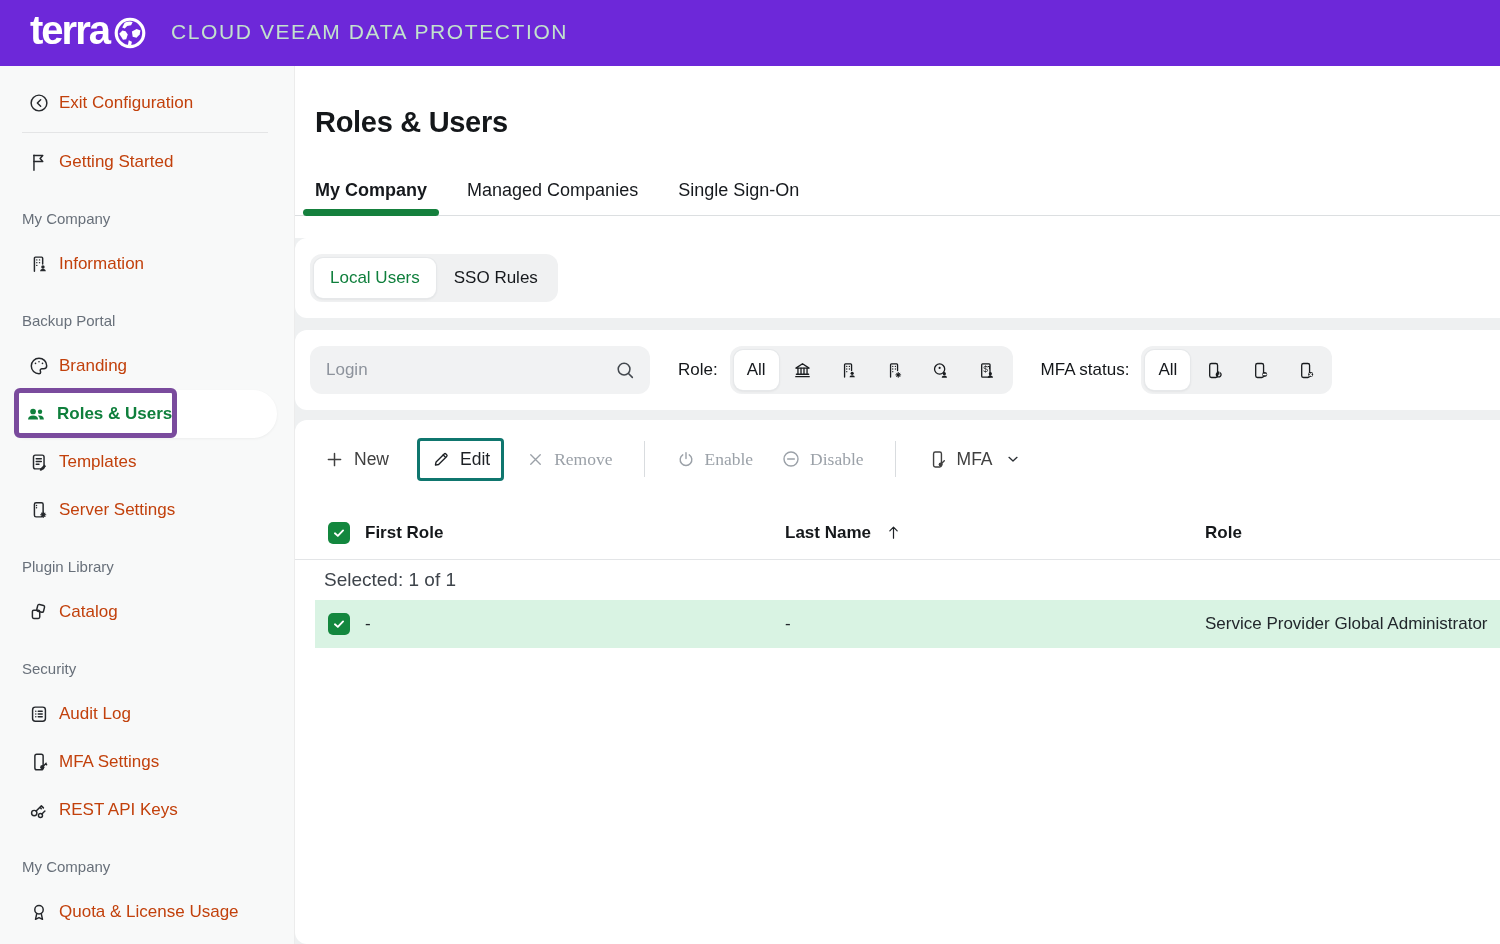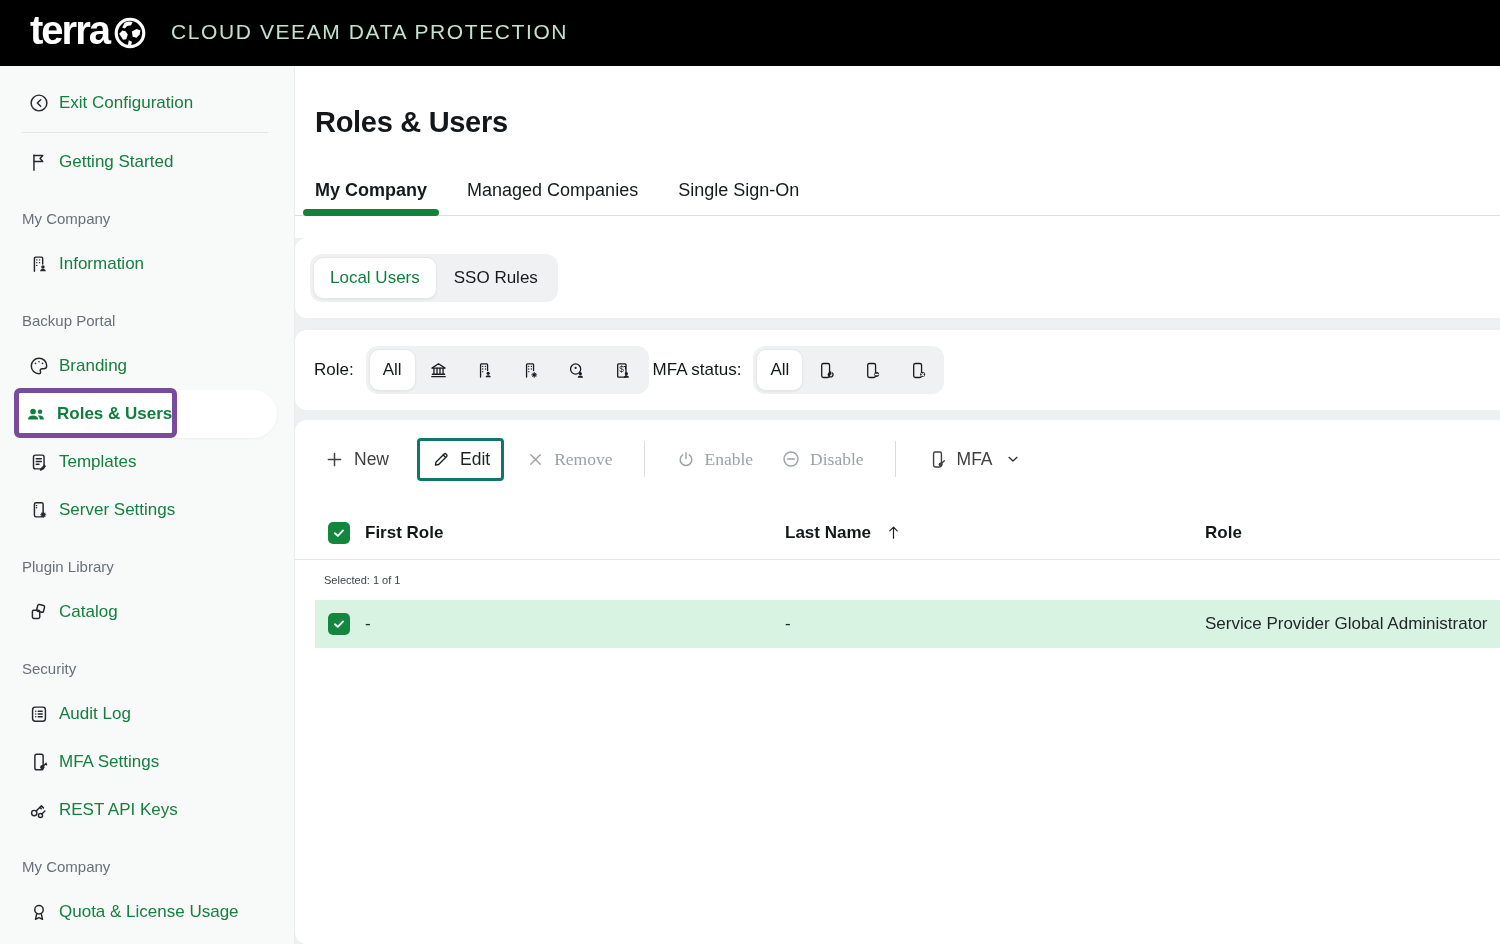--- a/index.html
+++ b/index.html
@@ -6,38 +6,38 @@
   html,body { margin:0; padding:0; }
   body {
     width:1500px; height:944px; position:relative; overflow:hidden;
     font-family:"Liberation Sans", sans-serif; background:#ffffff; color:#1d2125;
   }
   svg { display:block; }
 
   
   .app-header {
     position:absolute; top:0; left:0; width:1500px; height:66px;
-    background:#000000; display:flex; align-items:center; padding-left:30px;
+    background:#6d28d9; display:flex; align-items:center; padding-left:30px;
   }
   .logo-text {
     color:#fff; font-size:40px; font-weight:800; letter-spacing:-2px; line-height:1; margin-top:-6px;
   }
   .logo-globe { margin-left:2px; }
   .app-subtitle {
     color:#c2e2cd; font-size:21px; font-weight:400; letter-spacing:1.6px; margin-left:22px; margin-top:-2px;
   }
 
   
   .sidebar {
     position:absolute; top:66px; left:0; width:295px; bottom:0;
     background:#f8f9f9; border-right:1px solid #ececec; padding-top:13px;
   }
   .nav-item {
     display:flex; align-items:center; gap:9px; height:48px; padding-left:28px;
-    font-size:17px; color:#15803d; cursor:pointer; white-space:nowrap;
+    font-size:17px; color:#c2410c; cursor:pointer; white-space:nowrap;
   }
   .nav-item .nicon { width:22px; height:22px; flex:none; color:#25282c; }
   .nav-item.active {
     background:#ffffff; color:#0f7f3c; font-weight:600;
     margin:0 17px 0 15px; padding-left:10px; gap:10px;
     border-radius:10px 24px 24px 10px; box-shadow:0 1px 3px rgba(0,0,0,0.05);
   }
   .nav-item.active .nicon { color:#0f7f3c; }
   .nav-divider { height:1px; background:#e4e5e6; margin:5px 26px 5px 22px; }
   .nav-section { font-size:15px; color:#68707a; padding:24px 0 12px 22px; line-height:18px; }
@@ -92,21 +92,21 @@
   
   .search-box {
     position:relative; width:340px; height:48px; background:#f1f2f3; border-radius:12px; flex:none;
   }
   .search-box input {
     width:100%; height:100%; background:transparent; border:none; outline:none;
     padding:0 46px 0 16px; font-size:17px; color:#1d2125; font-family:"Liberation Sans", sans-serif;
   }
   .search-box input::placeholder { color:#8d939c; }
   .search-icon { position:absolute; right:14px; top:13px; color:#43484e; }
-  .filter-label { font-size:17px; color:#14171a; margin-left:4px; margin-right:12px; white-space:nowrap; }
+  .filter-label { font-size:17px; color:#14171a; margin-left:28px; margin-right:12px; white-space:nowrap; }
 
   
   .toolbar { position:absolute; top:17px; left:0; right:0; height:44px; display:flex; align-items:center; padding-left:15px; }
   .tbtn {
     display:flex; align-items:center; gap:9px; font-size:17.5px; color:#404040;
     padding:0 14px; height:44px; cursor:pointer; white-space:nowrap;
   }
   .tbtn.disabled { color:#9ba1a8; cursor:default;font-family:Liberation Serif, serif; }
   .tbtn .ticon { color:inherit; }
   .edit-annotated {
@@ -120,21 +120,21 @@
   
   .thead { position:absolute; top:85px; left:0; right:0; height:55px; border-bottom:1px solid #e3e5e7; }
   .th { position:absolute; top:0; height:55px; display:flex; align-items:center; gap:14px;
         font-size:17px; font-weight:700; color:#15181b; cursor:pointer; }
   .checkbox {
     width:22px; height:22px; background:#13873e; border-radius:5px;
     display:flex; align-items:center; justify-content:center; cursor:pointer; flex:none;
   }
   .selected-summary {
     position:absolute; top:140px; left:0; right:0; height:40px;
-    display:flex; align-items:center; padding-left:29px; font-size:11px; color:#3e444b;
+    display:flex; align-items:center; padding-left:29px; font-size:19px; color:#3e444b;
   }
   .data-row {
     position:absolute; top:180px; left:20px; right:0; height:48px;
     background:#d9f3e3; cursor:pointer;
   }
   .td { position:absolute; top:0; height:48px; display:flex; align-items:center;
         font-size:17px; color:#22272c; }
 </style>
 </head>
 <body>
@@ -316,20 +316,29 @@
 
     <div class="card toggle-card">
       <div class="segmented">
         <div class="seg green active">Local Users</div>
         <div class="seg">SSO Rules</div>
       </div>
     </div>
 
     <div class="card filter-card">
 
+      <div class="search-box">
+        <input type="text" placeholder="Login" style="">
+        <span class="search-icon">
+          <svg width="22" height="22" viewBox="0 0 24 24" fill="none" stroke="currentColor" stroke-width="1.7" stroke-linecap="round">
+            <circle cx="11" cy="11" r="6.4"></circle>
+              <path d="M15.8 15.8L20 20"></path>
+          </svg>
+        </span>
+      </div>
 
       <span class="filter-label">Role:</span>
 
       <div class="segmented">
         <div class="seg active" style="padding:0 13px;">All</div>
         <div class="seg icon-seg">
           <svg width="21" height="21" viewBox="0 0 24 24" fill="none" stroke="currentColor" stroke-width="1.5" stroke-linecap="round" stroke-linejoin="round">
             <path d="M4.5 9.3L12 4.3l7.5 5"></path>
               <path d="M5.5 9.3h13"></path>
             <path d="M6.8 9.3v7M10.3 9.3v7M13.7 9.3v7M17.2 9.3v7"></path>

